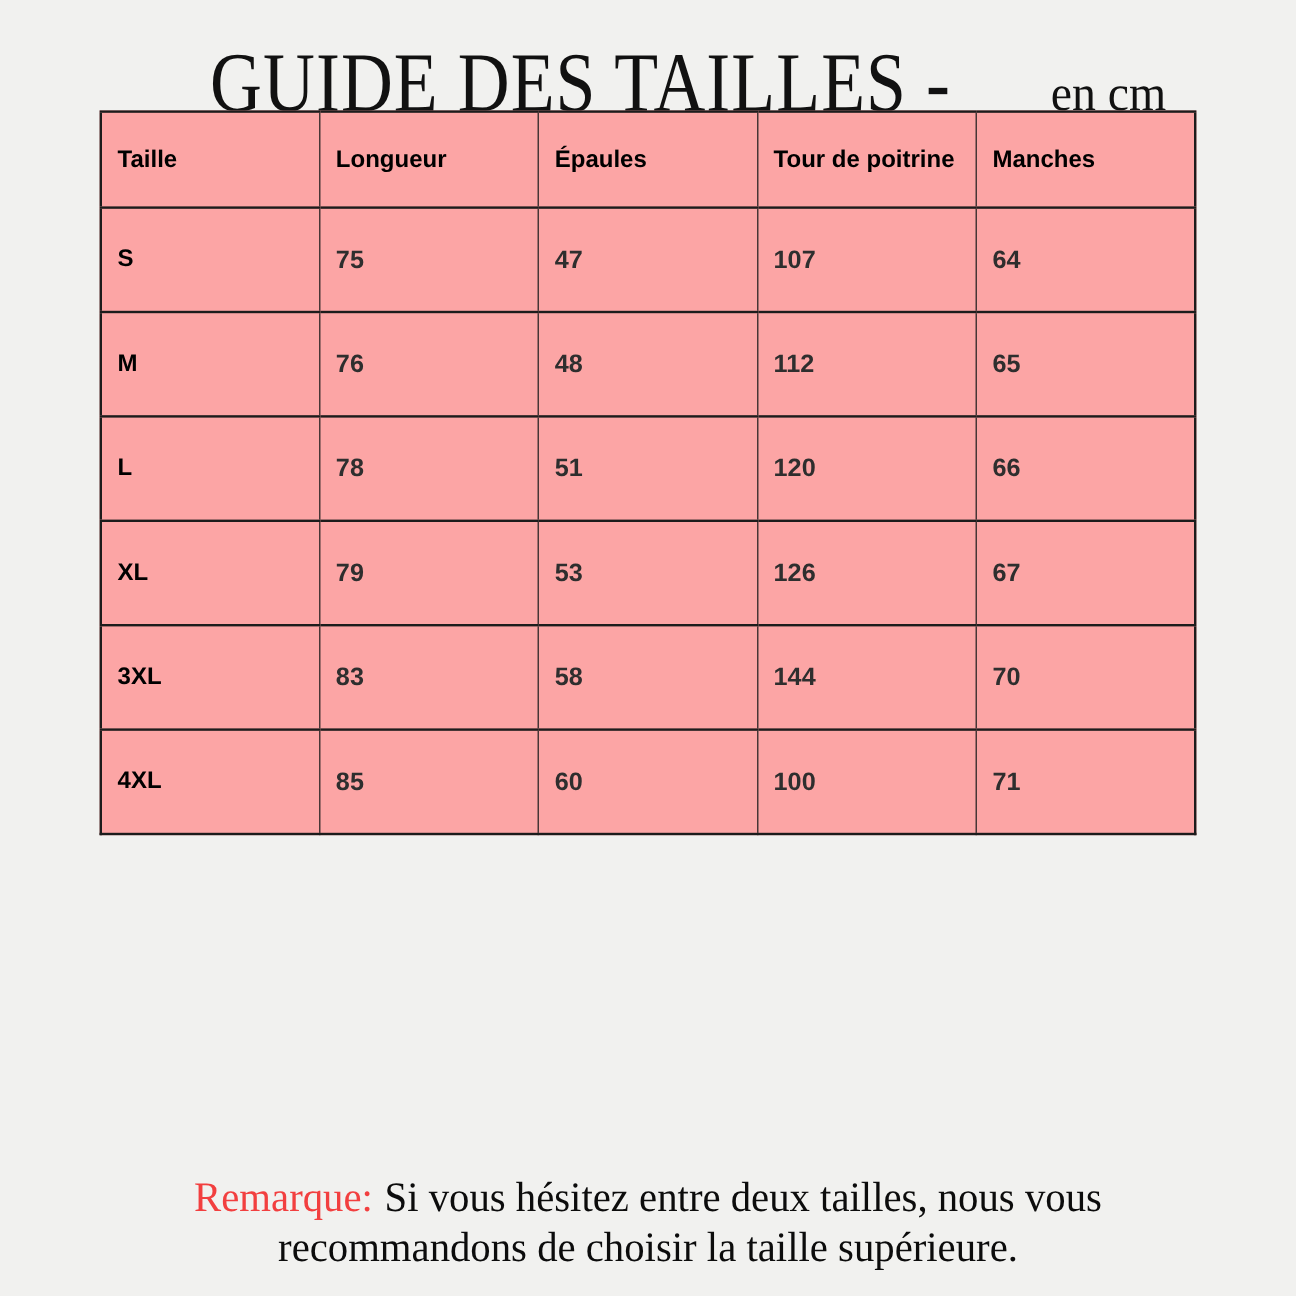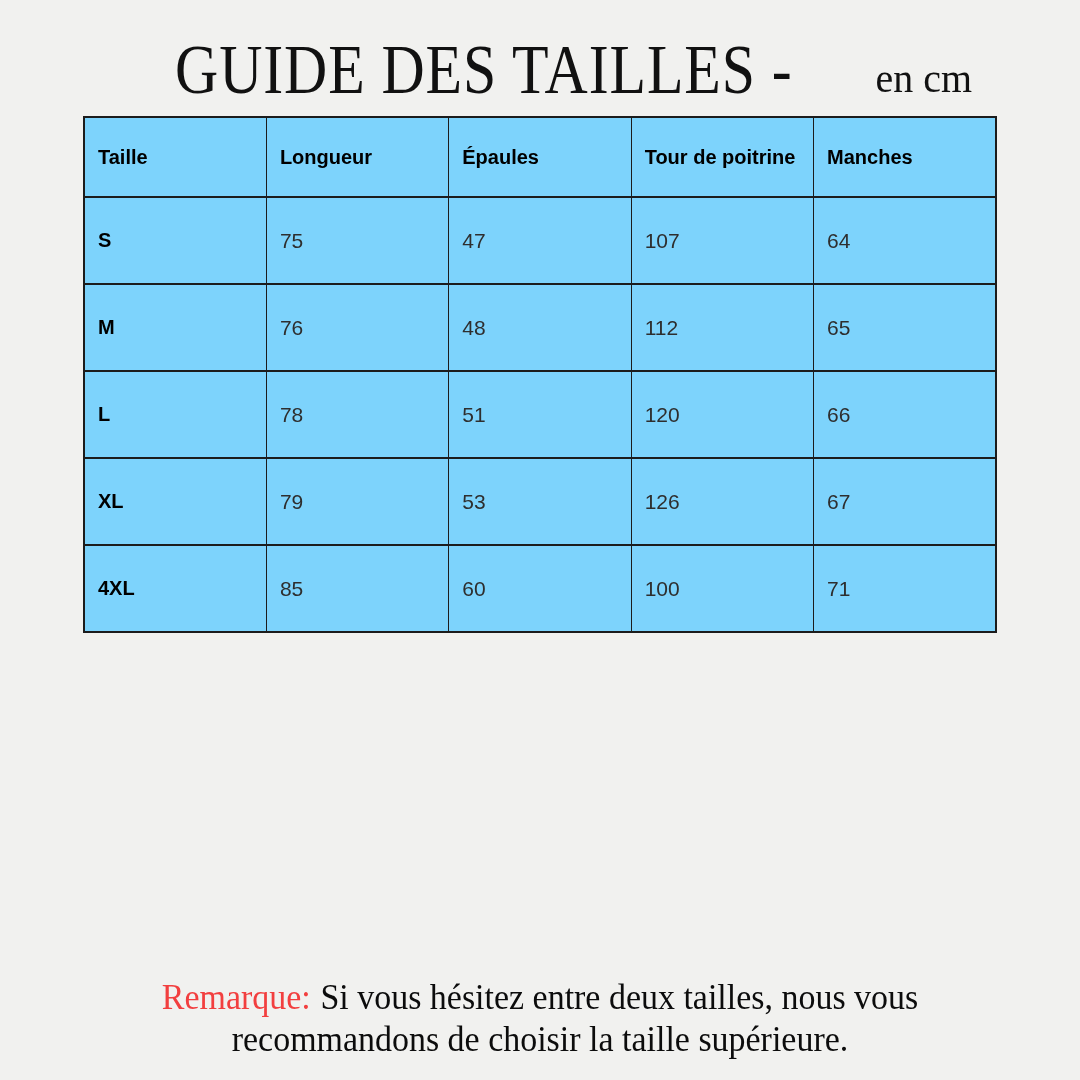--- a/index.html
+++ b/index.html
@@ -35,25 +35,25 @@
     font-family: "Liberation Serif", serif;
     font-size: 42px;
     font-weight: 400;
     margin-left: 38px;
     vertical-align: baseline;
     transform: scaleX(0.95);
   }
   table.size-table {
     position: absolute;
     left: 83px;
-    top: 116px;
+    top: 92px;
     width: 914px;
     border-collapse: collapse;
     table-layout: fixed;
-    background: #7dd3fc;
+    background: #fca5a5;
     border: 2px solid #1c1c1c;
   }
   table.size-table col { width: 20%; }
   table.size-table th,
   table.size-table td {
     border-left: 1px solid #1c1c1c;
     border-top: 2px solid #1c1c1c;
     text-align: left;
     vertical-align: middle;
     padding: 0 0 0 13px;
@@ -66,21 +66,21 @@
     font-weight: 700;
     color: #000;
   }
   td.size-label-cell {
     font-size: 20px;
     font-weight: 700;
     color: #000;
   }
   td.value-cell {
     font-size: 21px;
-    font-weight: 400;
+    font-weight: 700;
     color: #2e2e2e;
   }
   .note {
     position: absolute;
     top: 977px;
     left: 0;
     width: 100%;
     text-align: center;
     font-family: "Liberation Serif", serif;
     font-size: 35px;
@@ -139,20 +139,27 @@
       <td class="value-cell">66</td>
     </tr>
     <tr class="data-row">
       <td class="size-label-cell">XL</td>
       <td class="value-cell">79</td>
       <td class="value-cell">53</td>
       <td class="value-cell">126</td>
       <td class="value-cell">67</td>
     </tr>
     <tr class="data-row">
+      <td class="size-label-cell">3XL</td>
+      <td class="value-cell">83</td>
+      <td class="value-cell">58</td>
+      <td class="value-cell">144</td>
+      <td class="value-cell">70</td>
+    </tr>
+    <tr class="data-row">
       <td class="size-label-cell">4XL</td>
       <td class="value-cell">85</td>
       <td class="value-cell">60</td>
       <td class="value-cell">100</td>
       <td class="value-cell">71</td>
     </tr>
   </tbody>
 </table>
 
 <div class="note">

